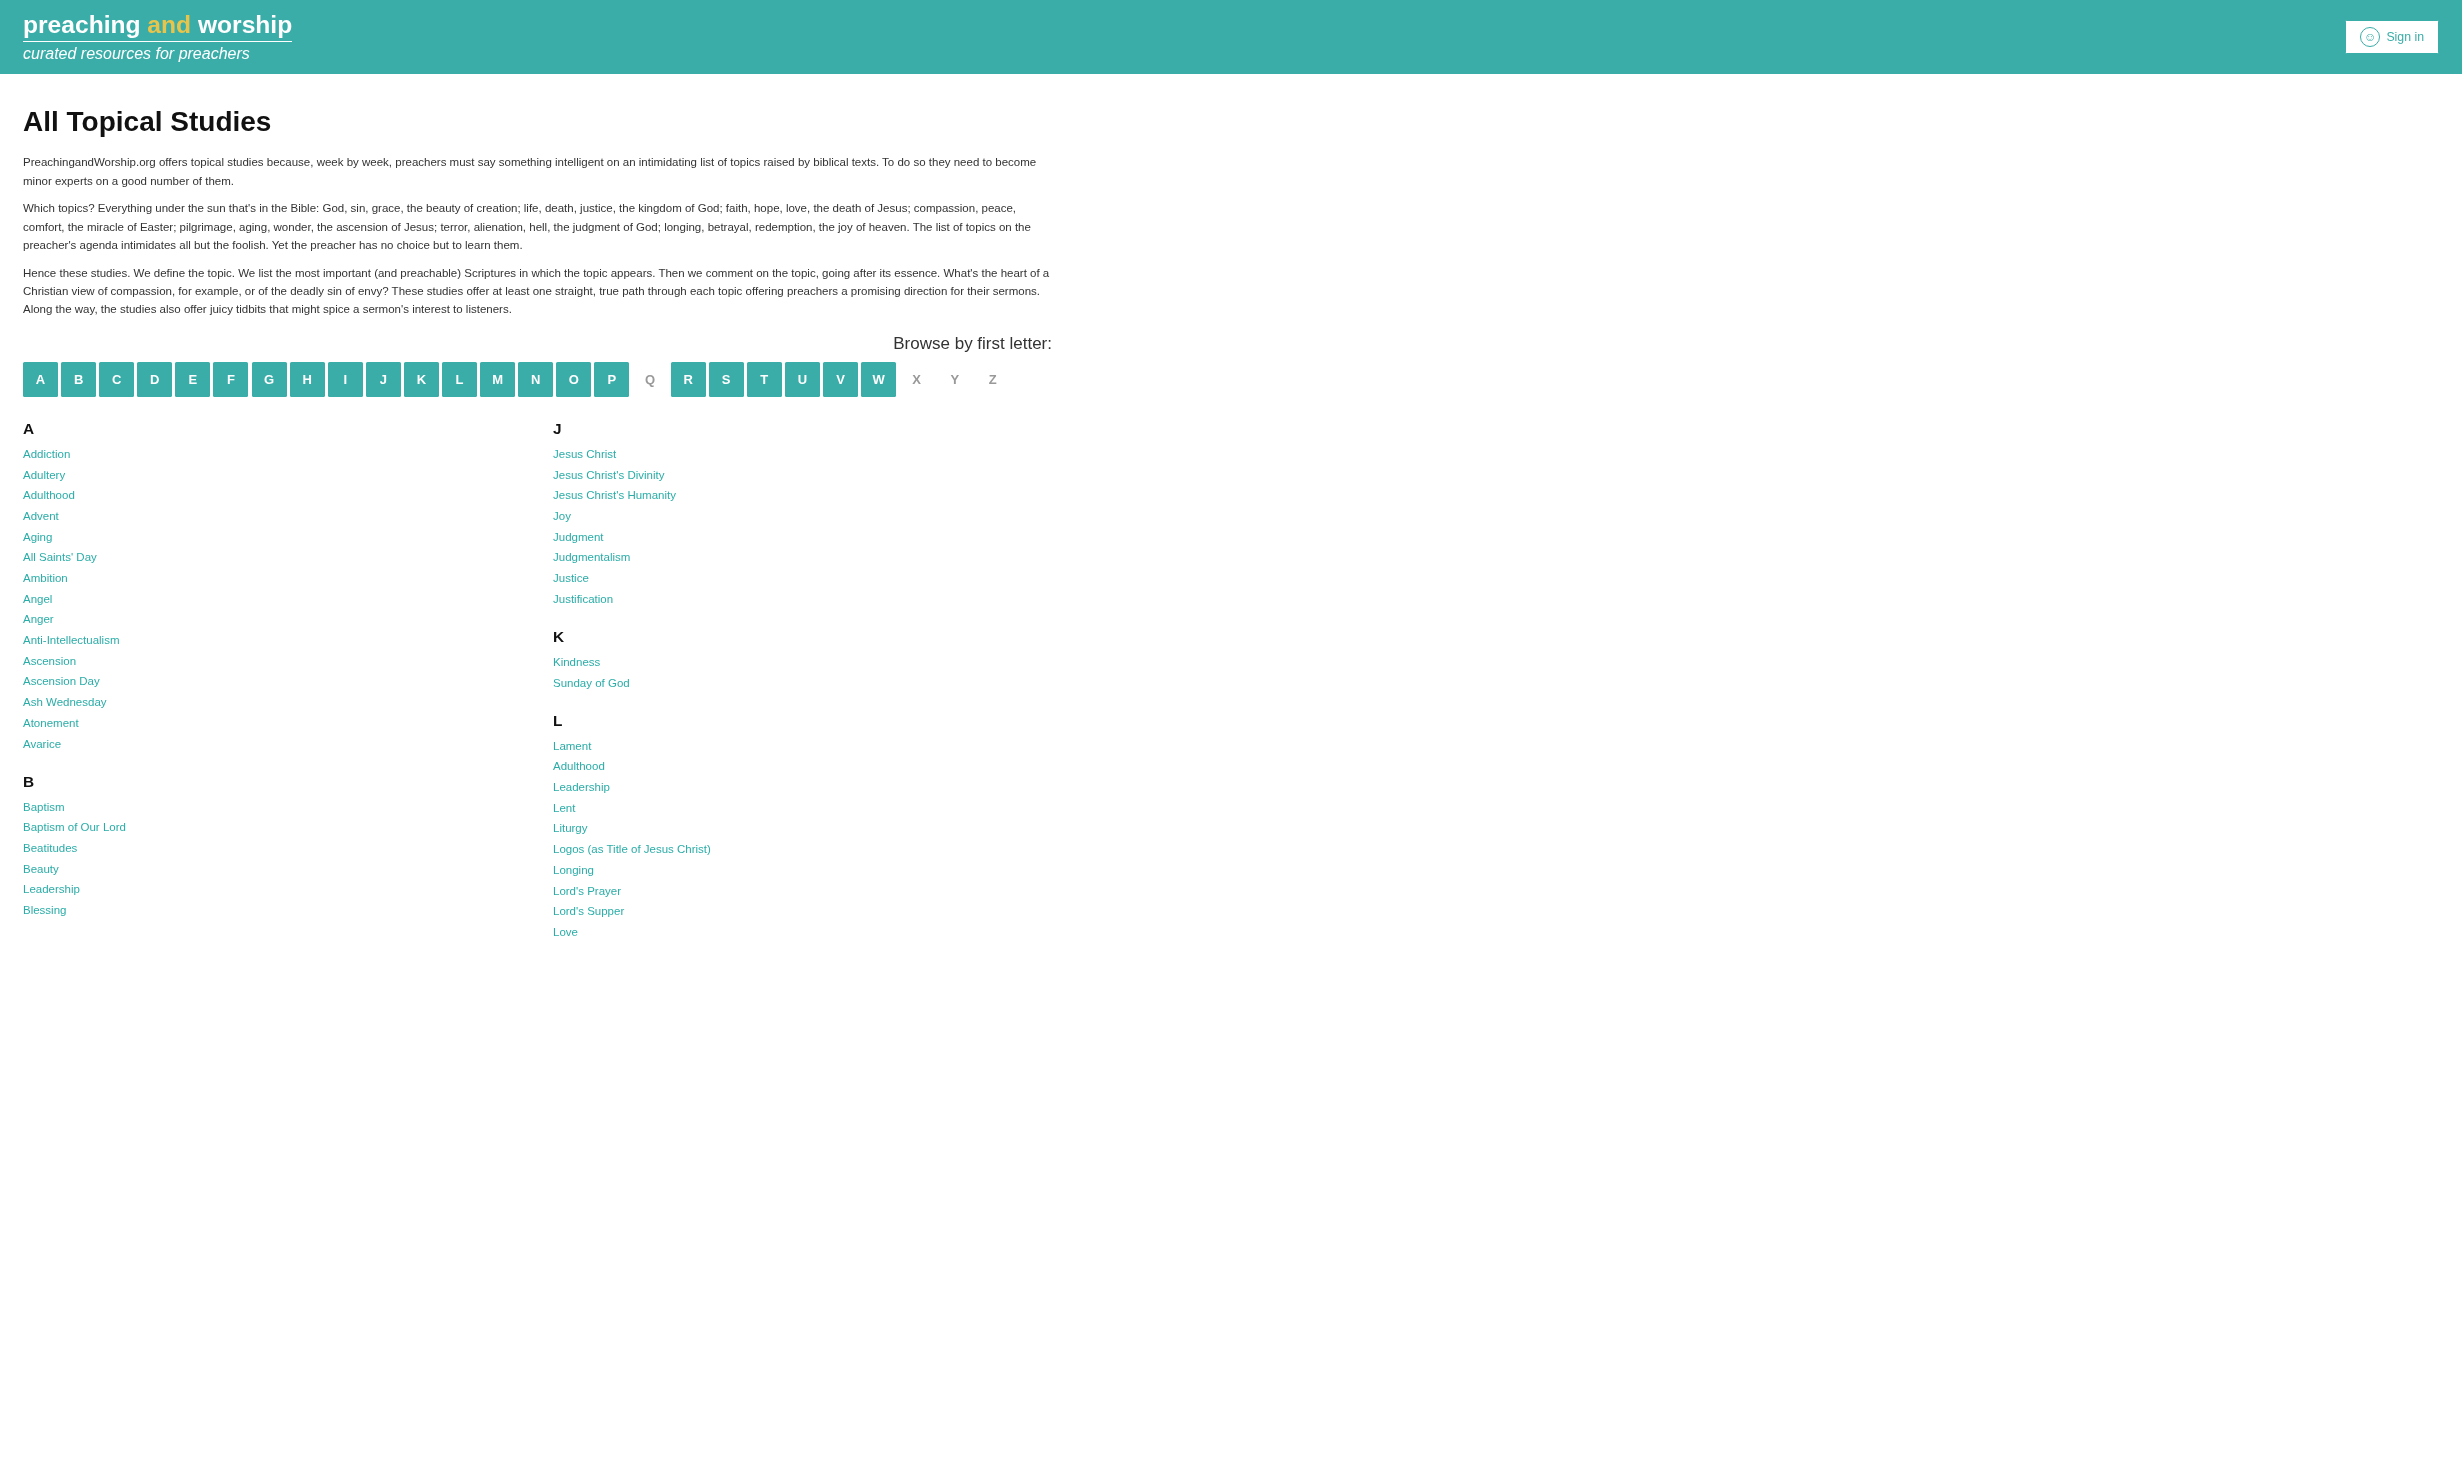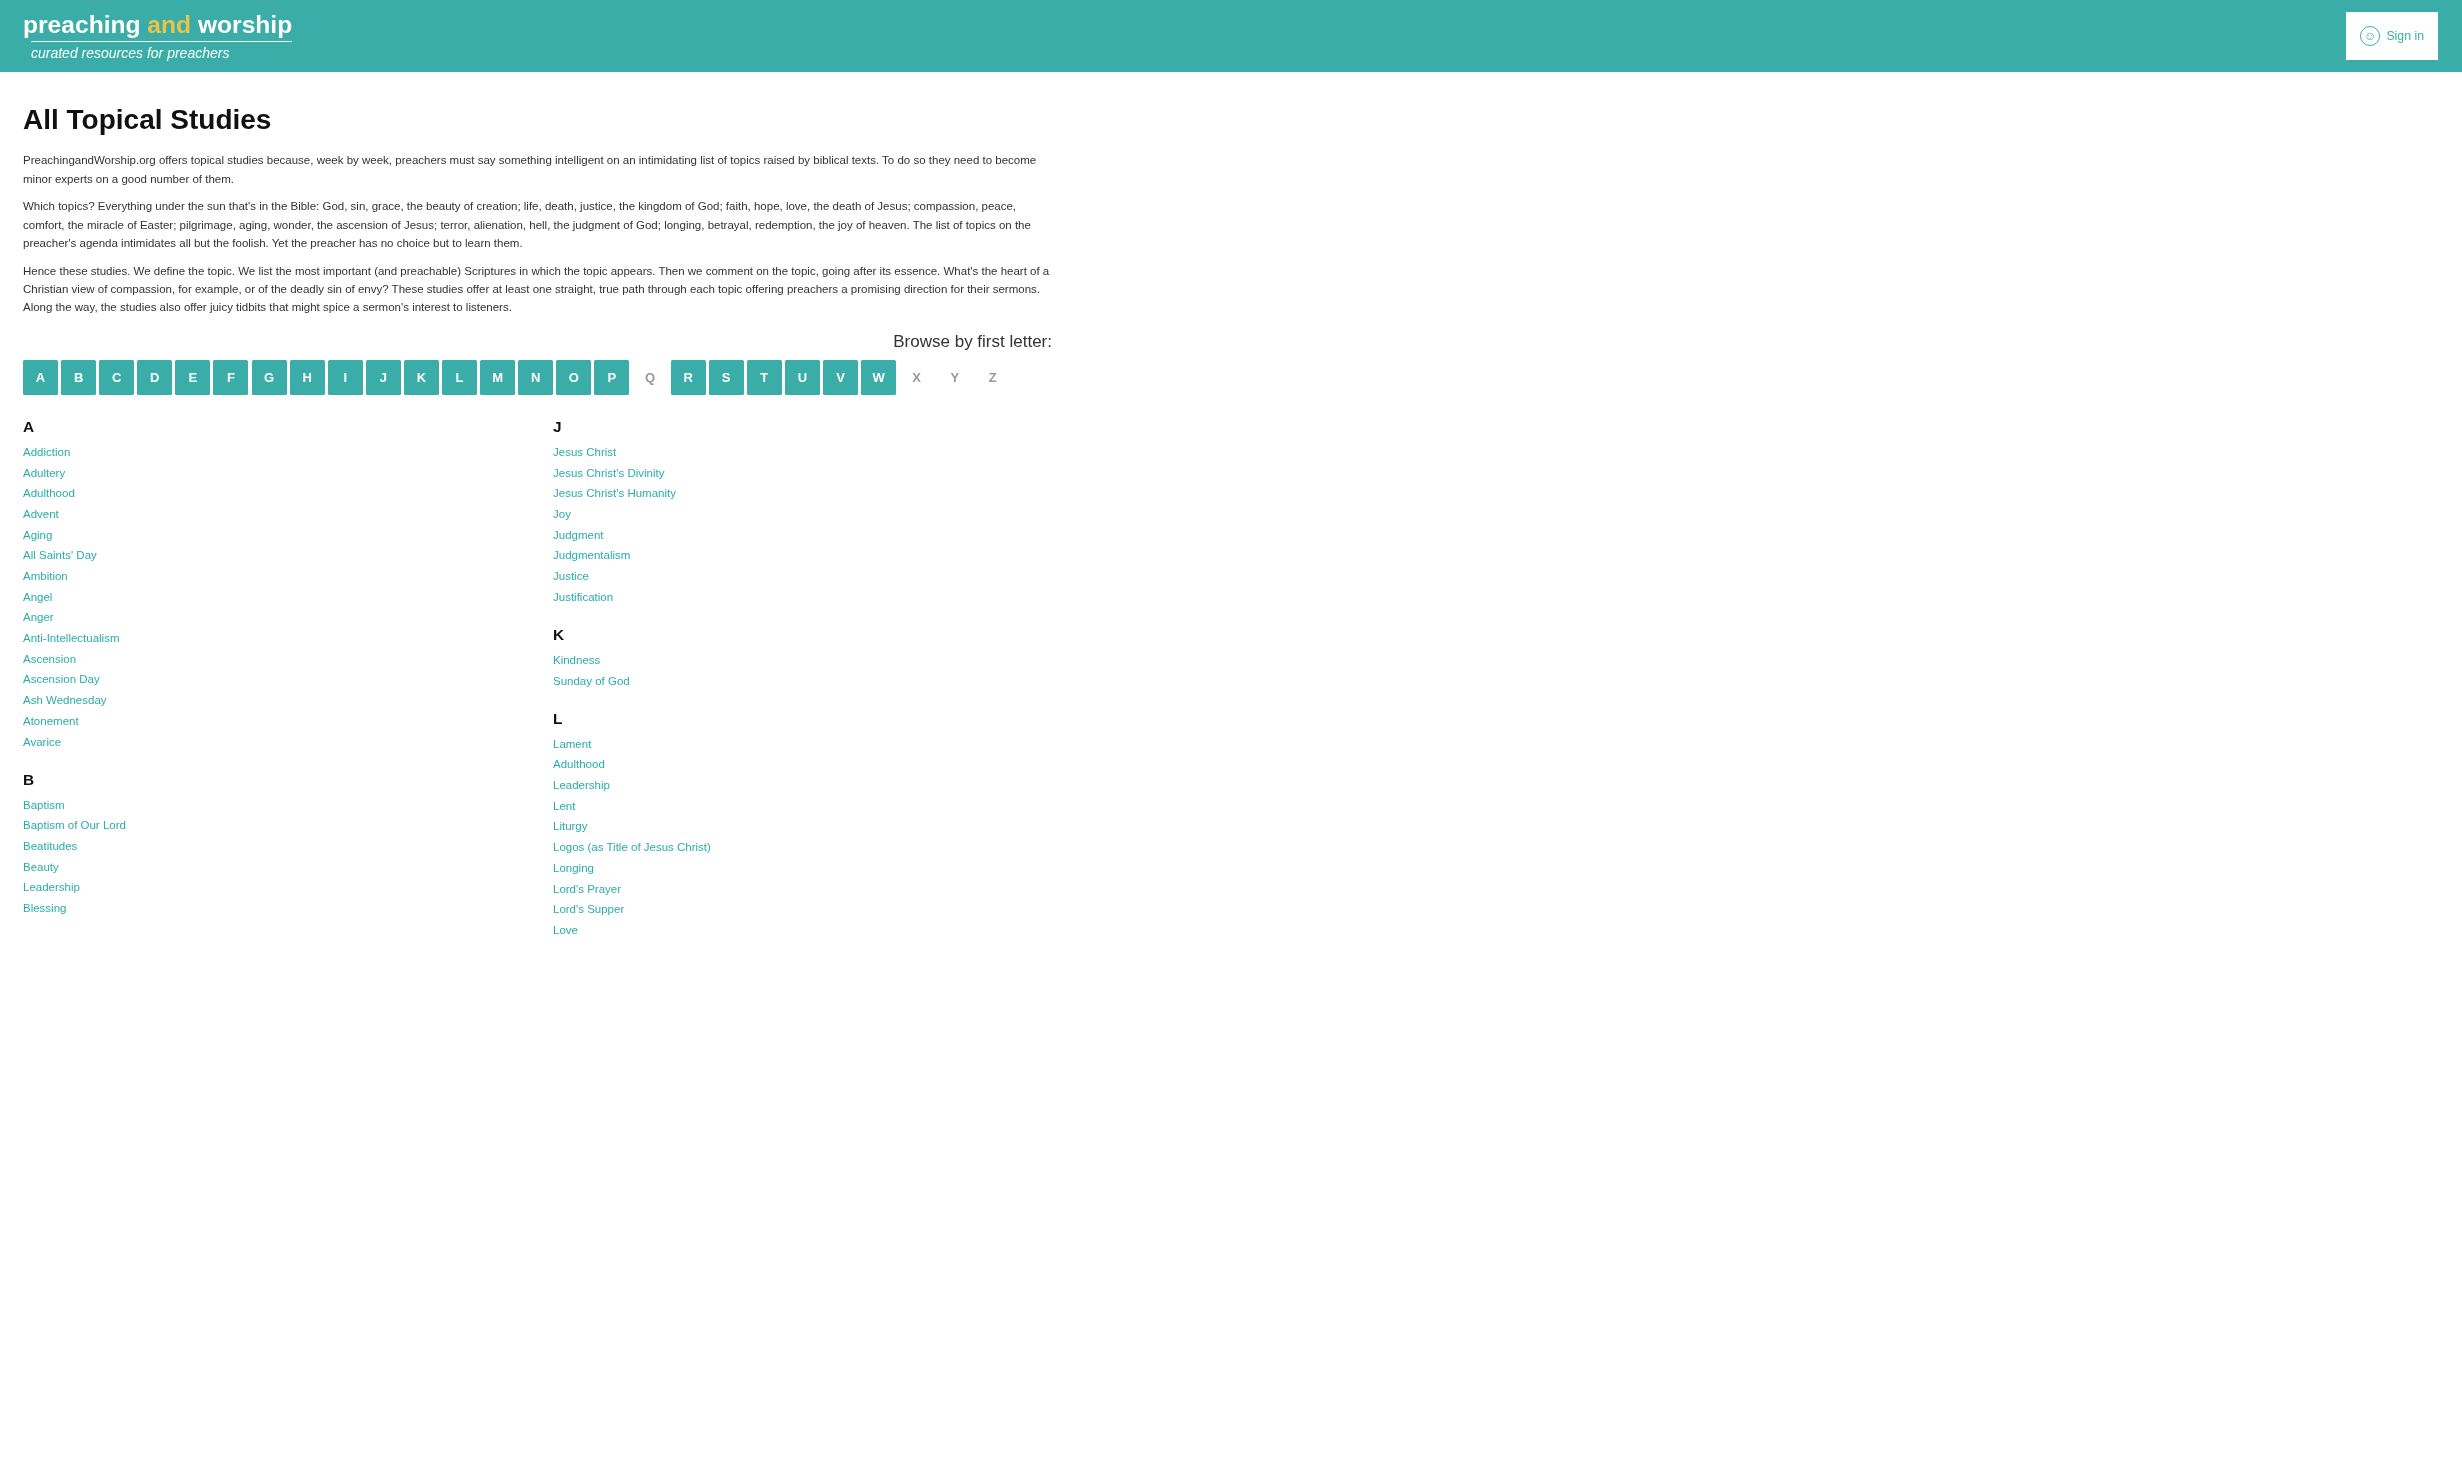--- a/index.html
+++ b/index.html
@@ -3,43 +3,43 @@
   <meta charset="utf-8">
   <style>
     * { box-sizing: border-box; margin: 0; padding: 0; }
     body { font-family: Arial, sans-serif; font-size: 12.3px; color: #333; background: #fff; }
 
     
     .header {
       background-color: #3aada8;
       padding: 10.8px 23px 10.8px 23px;
       display: flex;
+      align-items: center;
       justify-content: space-between;
     }
     .logo-area {
       display: flex;
       flex-direction: column;
     }
     .logo-title {
       font-size: 24.6px;
       font-weight: bold;
       color: #fff;
       line-height: 1.1;
     }
     .logo-title .and {
       color: #e8c44a;
     }
     .logo-subtitle {
-      font-size: 14px;
+      font-size: 16px;
       color: #fff;
       font-style: italic;
       border-top: 1.5px solid #fff;
       padding-top: 3.1px;
       margin-top: 3.1px;
-      margin-left: 8px;
     }
     .sign-in-btn {
       display: flex;
       align-items: center;
       gap: 6.1px;
       background: #fff;
       border: 1.5px solid #3aada8;
       color: #3aada8;
       padding: 6.1px 14px;
       font-size: 12.3px;

